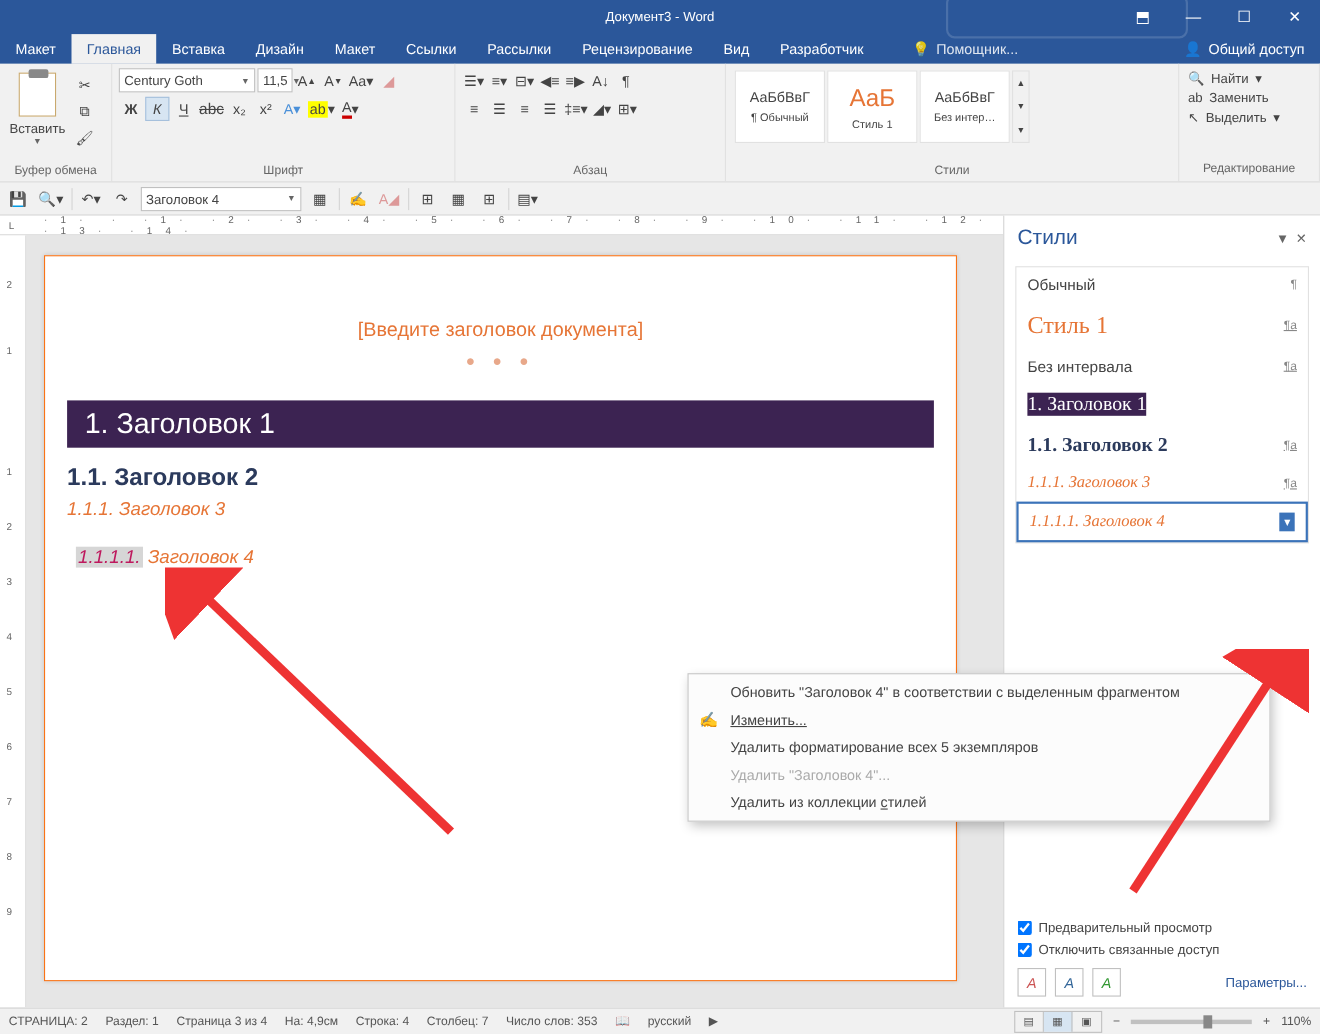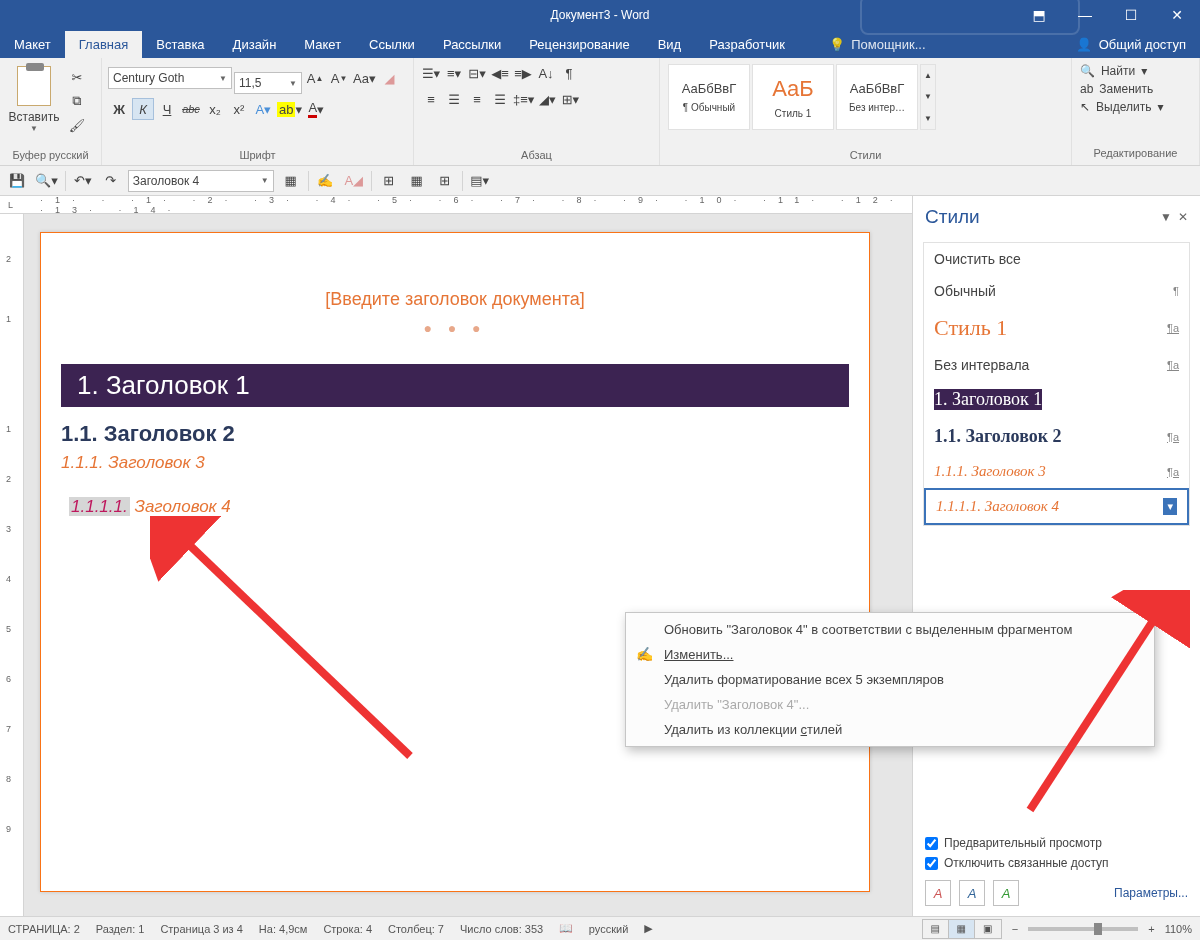--- a/index.html
+++ b/index.html
@@ -126,45 +126,45 @@
             <span>✂</span>
           </div>
         <div class="btn">
             <span>⧉</span>
           </div>
         <div class="btn">
             <span>🖌</span>
           </div>
       </div>
     </div>
-    <div class="glabel">Буфер русский</div>
+    <div class="glabel">Буфер обмена</div>
   </div>
 
   <div class="rgroup font">
     <div class="row">
       <div class="sel" style="width:124px;align-items:center;">
           <span>Century Goth</span>
           <span class="dd">▼</span>
         </div>
-      <div class="sel" style="width:68px;margin-top:10px;">
+      <div class="sel" style="width:32px;">
           <span>11,5</span>
           <span class="dd">▼</span>
         </div>
       <div class="btn">A<sup style="font-size:8px;">▲</sup></div>
       <div class="btn">A<sup style="font-size:8px;">▼</sup></div>
       <div class="btn">Aa▾</div>
       <div class="btn">
           <span style="color:#d99;">◢</span>
         </div>
     </div>
     <div class="row">
       <div class="btn" style="font-weight:bold;">Ж</div>
       <div class="btn" style="font-style:italic;border:1px solid #a6c0dc;background:#d7e5f2;">К</div>
       <div class="btn" style="text-decoration:underline;">Ч</div>
-      <div class="btn" style="text-decoration:line-through;font-size:11px;font-style:italic;">abc</div>
+      <div class="btn" style="text-decoration:line-through;font-size:14px;">abc</div>
       <div class="btn">x₂</div>
       <div class="btn">x²</div>
       <div class="btn" style="color:#4a90d9;">A▾</div>
       <div class="btn"><span style="background:#ff0;padding:0 2px;">ab</span>▾</div>
       <div class="btn"><span style="border-bottom:3px solid #c00;">A</span>▾</div>
     </div>
     <div class="glabel">Шрифт</div>
   </div>
 
   <div class="rgroup para">
@@ -285,23 +285,20 @@
 
   <div class="stylepane">
     <div class="sphead">
       <span>Стили</span>
       <div class="ctl">
           <span>▼</span>
           <span>✕</span>
         </div>
     </div>
     <div class="splist">
-      <div class="spitem">
-          <span>Очистить все</span>
-        </div>
       <div class="spitem">
           <span style="font-size:14px;">Обычный</span>
           <span class="mk">¶</span>
         </div>
       <div class="spitem">
           <span style="color:#e67536;font-size:22px;text-align:center;font-family:'Century Gothic';">Стиль 1</span>
           <span class="mk" style="text-decoration:underline;">¶a</span>
         </div>
       <div class="spitem">
           <span style="font-size:14px;">Без интервала</span>

